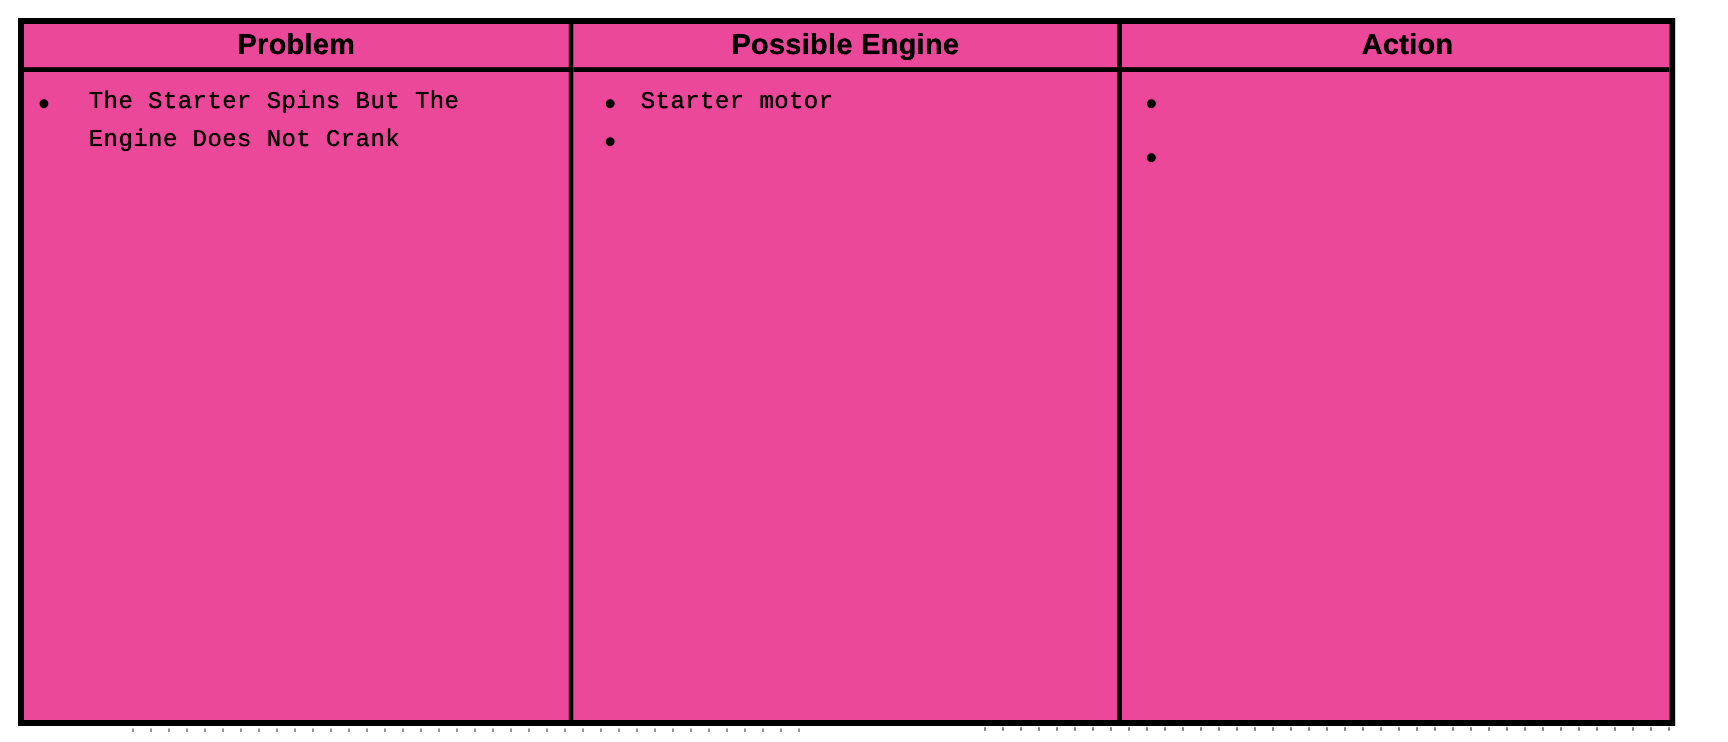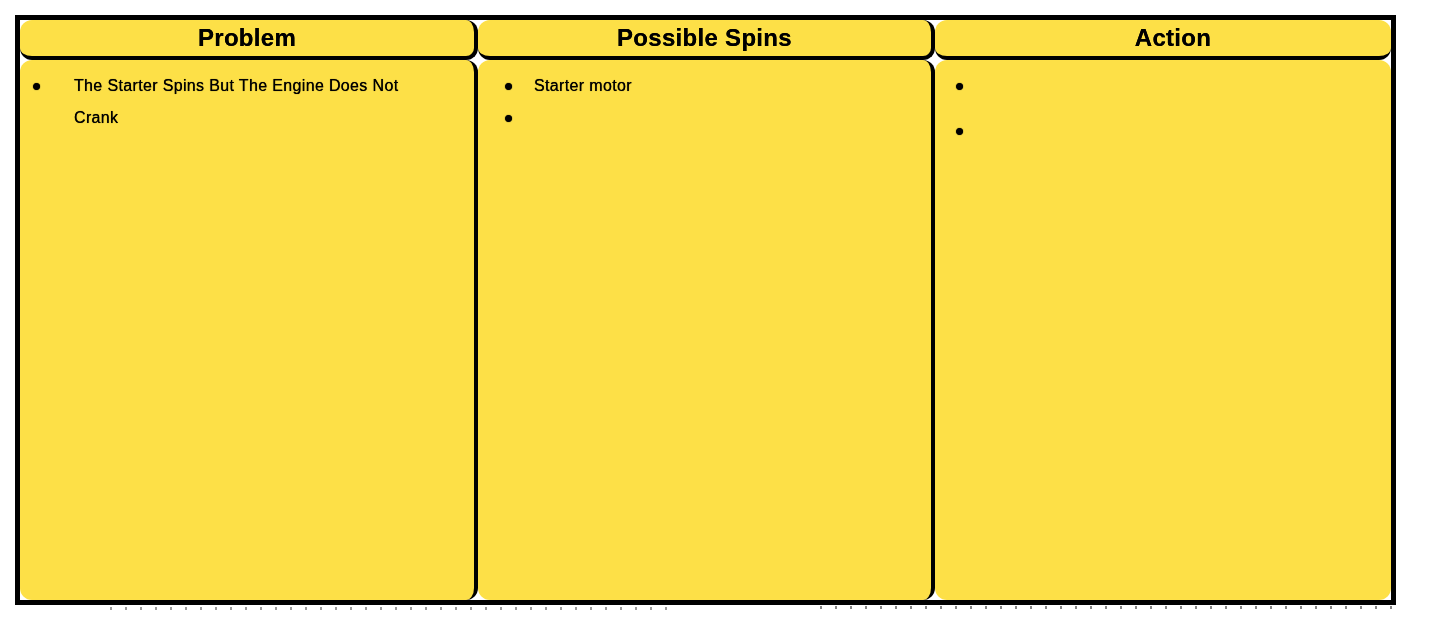--- a/index.html
+++ b/index.html
@@ -21,21 +21,21 @@
     top: 15px;
     width: 1381px;
     height: 590px;
     box-sizing: border-box;
     border: 5px solid #000;
     display: grid;
     grid-template-columns: 458px 457px 1fr;
     grid-template-rows: 40px 1fr;
   }
 
-  .cell { box-sizing: border-box; border-right: 4px solid #000; background: #fde047; border-radius: 12px; }
+  .cell { box-sizing: border-box; border-right: 4px solid #000; background: #ec4899; }
   .cell.last { border-right: none; padding-left: 20px; }
 
   .hcell {
     border-bottom: 4px solid #000;
     display: flex;
     align-items: center;
     justify-content: center;
     font-weight: bold;
     font-size: 24px;
     letter-spacing: 0.3px;
@@ -52,24 +52,25 @@
     flex: 0 0 42px;
     width: 42px;
     font-size: 26px;
     line-height: 32px;
     text-shadow: 0 0 1px currentColor;
   }
   .cause .bullet { flex-basis: 30px; width: 30px; }
   .action .bullet { flex-basis: 45px; width: 45px; }
 
   .item-text {
-    font-size: 16px;
+    font-size: 20px;
     line-height: 32px;
     letter-spacing: 0.35px;
     text-shadow: 0 0 0.7px currentColor;
+    font-family: Liberation Mono, monospace;
   }
   .problem .item-text { max-width: 328px; }
   .cause   .item-text { max-width: 312px; }
   .action  .item-text { max-width: 348px; }
 
   .action ul.blist li.bitem + li.bitem { margin-top: 13px; }
 
   
   .scan-noise {
     position: absolute;
@@ -85,21 +86,21 @@
 <body>
 
 <div class="page">
 
   <div class="ttable">
 
     <div class="cell hcell">
       <span>Problem</span>
     </div>
     <div class="cell hcell">
-      <span>Possible Spins</span>
+      <span>Possible Engine</span>
     </div>
     <div class="cell hcell last">
       <span>Action</span>
     </div>
 
     <div class="cell bcell problem">
       <ul class="blist">
         <li class="bitem">
           <span class="bullet">•</span>
           <span class="item-text">The Starter Spins But The Engine Does Not Crank</span>

